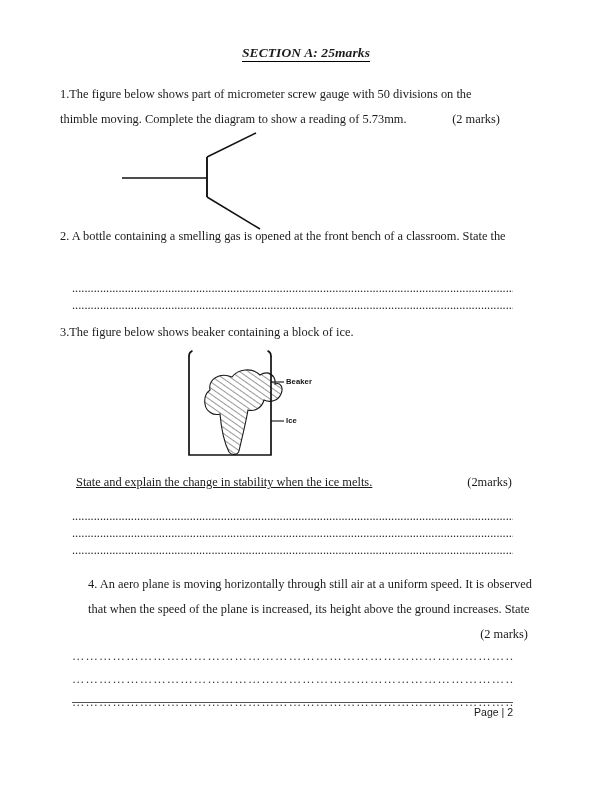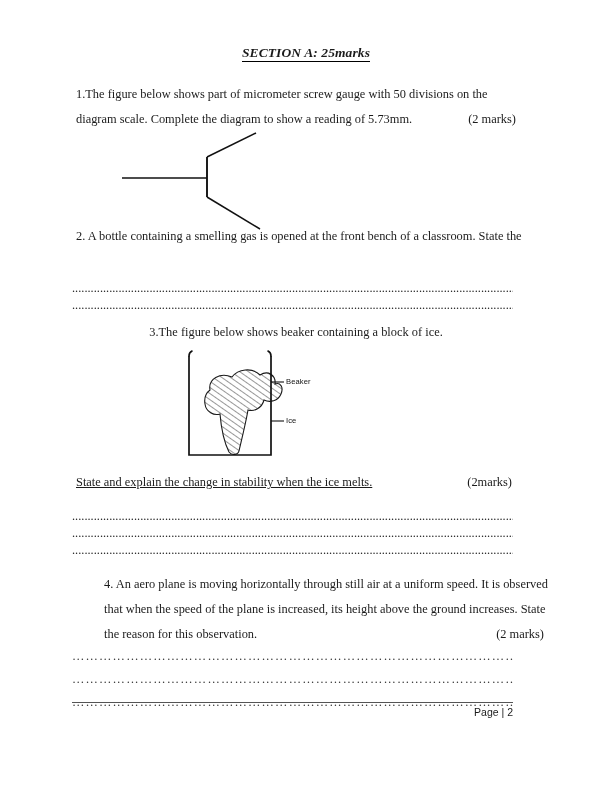--- a/index.html
+++ b/index.html
@@ -35,21 +35,21 @@
     letter-spacing: 0.1px;
   }
   .section-title span.u {
     border-bottom: 1.6px solid #000;
     padding-bottom: 1px;
   }
 
   
   .qblock {
     position: absolute;
-    left: 76px;
+    left: 60px;
     width: 440px;
     font-size: 12.4px;
     line-height: 25px;
     text-align: left;
   }
   .qline {
     position: relative;
     white-space: nowrap;
   }
   .qline .marks {
@@ -97,20 +97,21 @@
     width: 180px;
     height: 118px;
   }
   .fig-beaker .lbl {
     position: absolute;
     font-family: "Liberation Sans", "DejaVu Sans", sans-serif;
     font-size: 7.6px;
     color: #111;
     letter-spacing: 0.1px;
     white-space: nowrap;
+    font-weight: bold;
   }
   .lbl-beaker { left: 110px; top: 31px; }
   .lbl-ice    { left: 110px; top: 70px; }
 
   
   .footer-rule {
     position: absolute;
     left: 72px;
     top: 702px;
     width: 441px;
@@ -133,42 +134,42 @@
 
 <div class="page">
 
   <div class="section-title">
     <span class="u">SECTION A: 25marks</span>
   </div>
 
   <div class="qblock" style="top:82px;">
     <div class="qline">1.The figure below shows part of micrometer screw gauge with 50 divisions on the</div>
     <div class="qline">
-      <span>diagram scale.  Complete the diagram to show a reading of 5.73mm.</span>
+      <span>thimble moving.  Complete the diagram to show a reading of 5.73mm.</span>
       <span class="marks">(2 marks)</span>
     </div>
   </div>
 
   <div class="fig-micrometer">
     <svg width="180" height="110" viewBox="0 0 180 110">
       <line x1="12" y1="50" x2="97" y2="50" stroke="#111" stroke-width="1.7"></line>
       <line x1="97" y1="29" x2="97" y2="69" stroke="#111" stroke-width="1.9"></line>
       <line x1="97" y1="29" x2="146" y2="5" stroke="#111" stroke-width="1.5"></line>
       <line x1="97" y1="69" x2="150" y2="101" stroke="#111" stroke-width="1.5"></line>
     </svg>
   </div>
 
   <div class="qblock" style="top:224px;">
     <div class="qline">2. A bottle containing a smelling gas is opened at the front bench of a classroom. State the</div>
   </div>
 
   <div class="dots dense" style="top:277px;">...............................................................................................................................................................................</div>
   <div class="dots dense" style="top:294px;">...............................................................................................................................................................................</div>
 
-  <div class="qblock" style="top:320px;text-align:center;">
+  <div class="qblock" style="top:320px;">
     <div class="qline">3.The figure below shows beaker containing a block of ice.</div>
   </div>
 
   <div class="fig-beaker">
     <svg width="180" height="118" viewBox="0 0 180 118">
       <defs>
         <pattern id="iceHatch" width="5" height="5" patternUnits="userSpaceOnUse" patternTransform="rotate(-55)">
           <line x1="0" y1="0" x2="0" y2="5" stroke="#1a1a1a" stroke-width="0.9"></line>
         </pattern>
       </defs>
@@ -205,21 +206,20 @@
   </div>
 
   <div class="dots dense" style="top:505px;">...............................................................................................................................................................................</div>
   <div class="dots dense" style="top:522px;">...............................................................................................................................................................................</div>
   <div class="dots dense" style="top:539px;">...............................................................................................................................................................................</div>
 
   <div class="qblock" style="top:572px;margin-left:28px;">
     <div class="qline">4. An aero plane is moving horizontally through still air at a uniform speed. It is observed</div>
     <div class="qline">that when the speed of the plane is increased, its height above the ground increases. State</div>
     <div class="qline">
-      <span>the reason for this observation.</span>
       <span class="marks">(2 marks)</span>
     </div>
   </div>
 
   <div class="dots sparse" style="top:645px;">…………………………………………………………………………………………………………………………………………</div>
   <div class="dots sparse" style="top:668px;">…………………………………………………………………………………………………………………………………………</div>
   <div class="dots sparse" style="top:691px;">…………………………………………………………………………………………………………………………………………</div>
 
   <div class="footer-rule"></div>
   <div class="footer-text">Page | 2</div>

